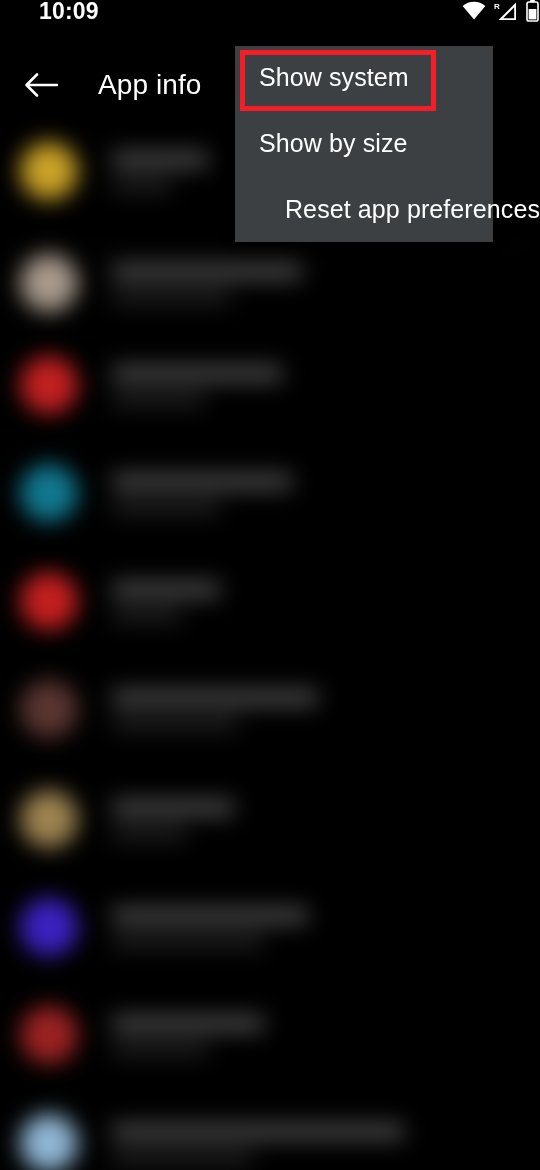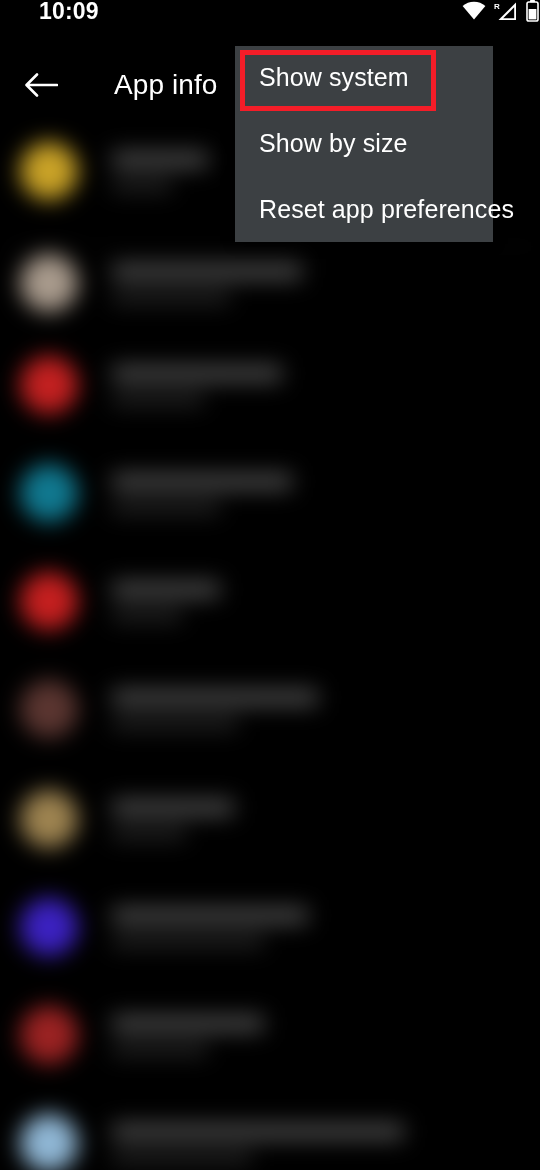--- a/index.html
+++ b/index.html
@@ -62,21 +62,21 @@
     align-items: center;
     justify-content: center;
     cursor: pointer;
   }
   .back-btn svg { display: block; }
   .app-title {
     color: #ffffff;
     font-size: 28px;
     font-weight: 500;
     letter-spacing: 0.1px;
-    margin-left: 44px;
+    margin-left: 28px;
     white-space: nowrap;
   }
 
   
   .app-list {
     position: absolute;
     top: 124px; left: 0;
     width: 540px;
     height: 1046px;
     filter: blur(11px);
@@ -278,18 +278,18 @@
   <div class="app-title">App info</div>
 </div>
 
 <div class="overflow-menu">
   <div class="menu-item" style="top:0px;">
     <span class="menu-item-label">Show system</span>
   </div>
   <div class="menu-item" style="top:66px;">
     <span class="menu-item-label">Show by size</span>
   </div>
-  <div class="menu-item" style="top:132px;">
+  <div class="menu-item" style="top:132px;justify-content:flex-end;">
     <span class="menu-item-label">Reset app preferences</span>
   </div>
 </div>
 
 <div class="highlight-box"></div>
 
 </body></html>

